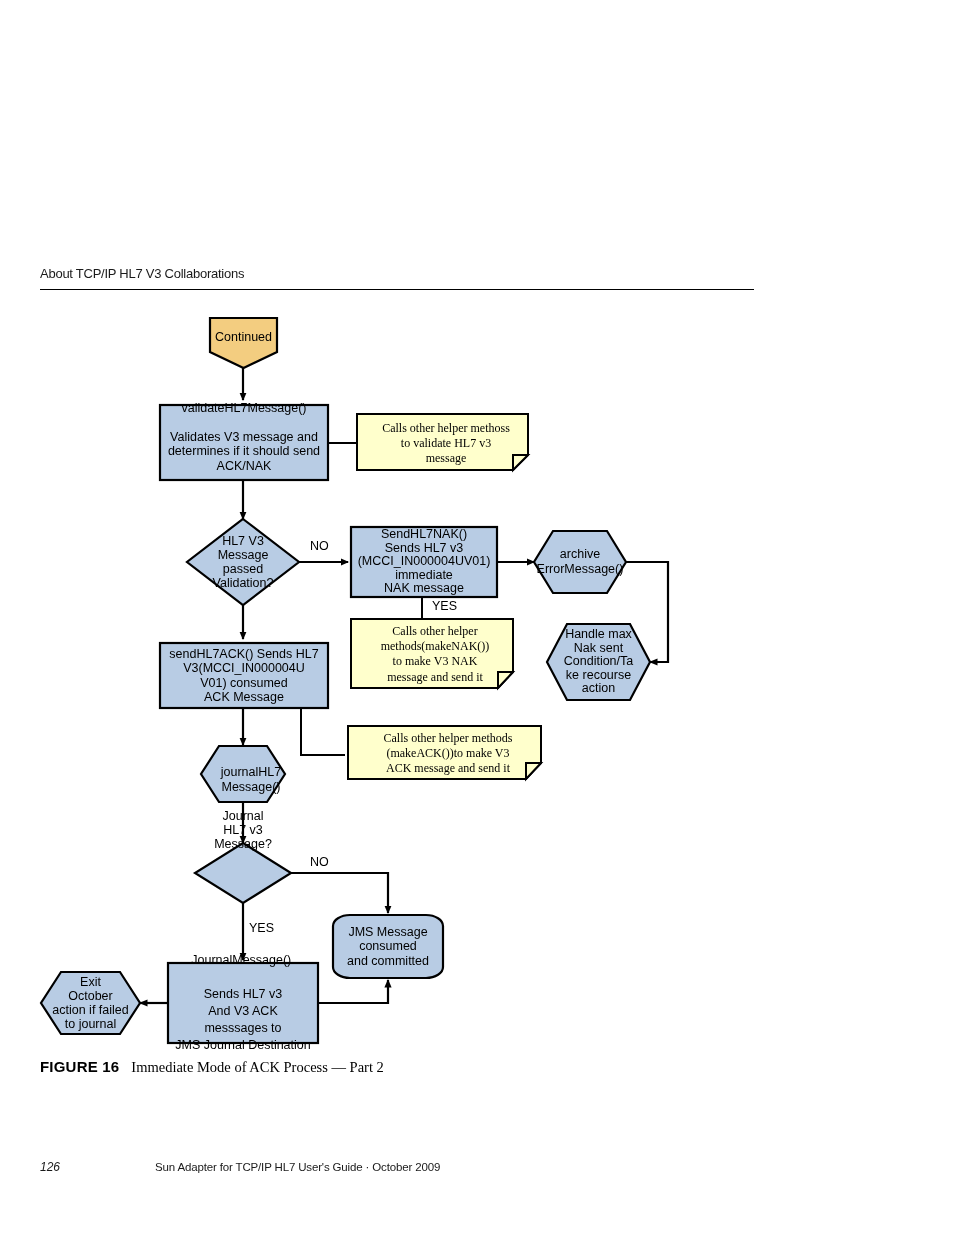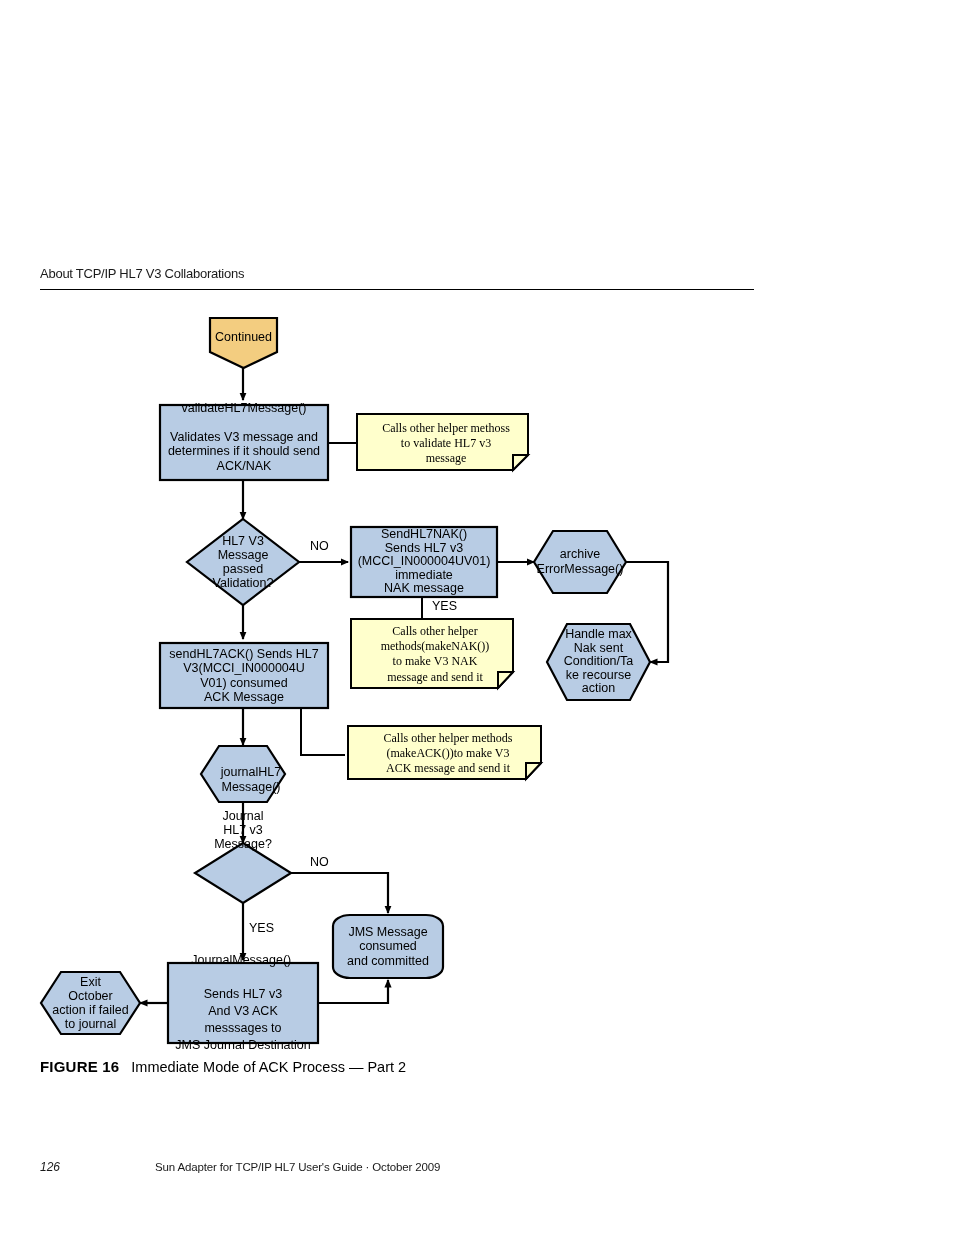--- a/index.html
+++ b/index.html
@@ -51,21 +51,21 @@
     white-space: nowrap;
   }
   #figure-caption .fig-label {
     font-family: "Liberation Sans", sans-serif;
     font-weight: bold;
     font-size: 15px;
     letter-spacing: 0.2px;
     color: #000;
   }
   #figure-caption .fig-title {
-    font-family: Liberation Sans, sans-serif;
+    font-family: Liberation Serif, serif;
     font-size: 14.5px;
     color: #000;
     padding-left: 12px;
   }
 
   #footer-page-number {
     position: absolute;
     left: 40px;
     top: 1160px;
     font-family: "Liberation Sans", sans-serif;

